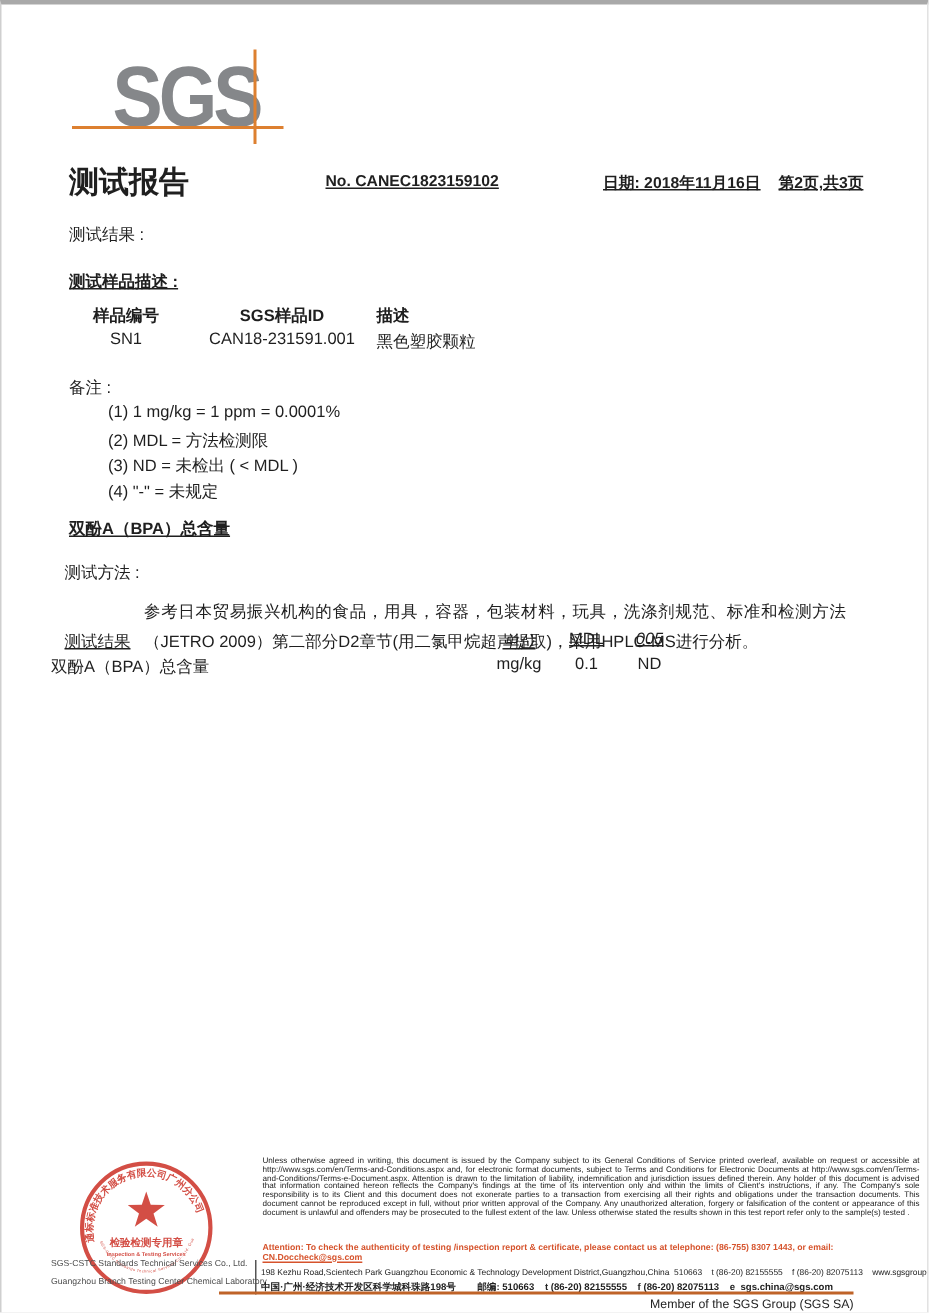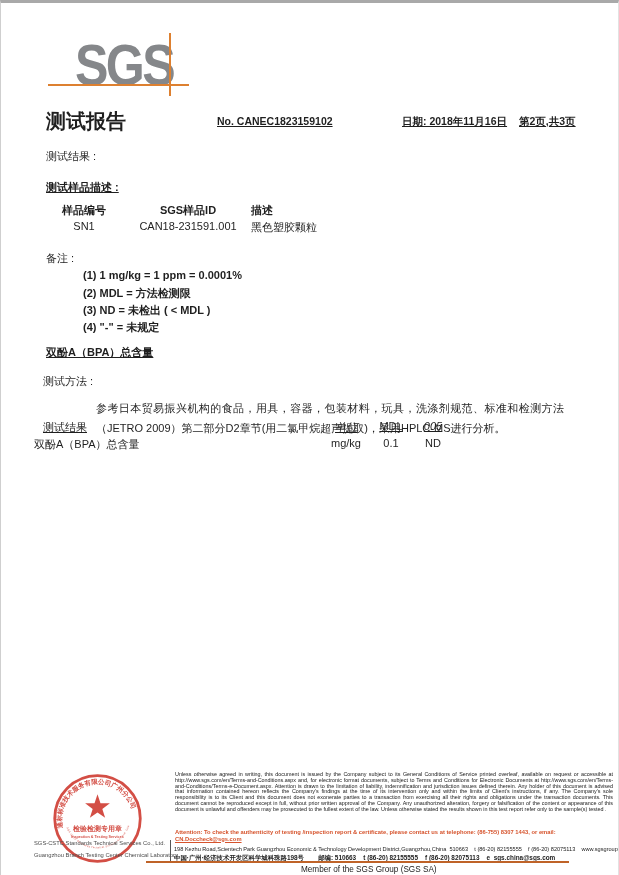--- a/index.html
+++ b/index.html
@@ -24,21 +24,21 @@
   .results-label{left:45px;top:146px;}
   .sample-heading{left:45px;top:177px;font-weight:bold;text-decoration:underline;}
   .th{font-weight:bold;}
   .c{text-align:center;}
   .col1{left:48px;width:70px;}
   .col2{left:128px;width:118px;}
   .col3{left:250px;}
   .rowh{top:200px;}
   .rowv{top:217px;}
   .remarks-label{left:45px;top:248px;}
-  .remark{left:82px;font-weight:bold;}
+  .remark{left:71px;}
   .bpa-heading{left:45px;top:342px;font-weight:bold;text-decoration:underline;}
   .method-label{left:42px;top:371px;}
   .method-text{left:95px;top:371px;width:468px;line-height:19.5px;text-align:justify;margin-top:25px;}
   .rth{top:417px;text-decoration:underline;}
   .rtr{top:434px;}
   .rt-item-h{left:42px;}
   .rt-item{left:33px;}
   .rt-unit{left:326px;width:38px;}
   .rt-mdl{left:372px;width:36px;}
   .rt-001{left:414px;width:36px;}
@@ -50,21 +50,21 @@
   .company2{top:849px;}
   .fdivider{left:169px;top:837px;width:1px;height:23px;background:#555;}
   .disclaimer{left:174px;top:769px;width:438px;font-size:5.4px;line-height:5.75px;
               color:#1a1a1a;text-align:justify;}
   .attention{left:174px;top:826px;width:438px;font-size:5.8px;line-height:6.6px;
              font-weight:bold;color:#d6532c;}
   .attn-email{text-decoration:underline;}
   .addr1{left:173px;top:843px;font-size:5.6px;color:#222;white-space:pre;}
   .addr2{left:173px;top:851px;font-size:6.4px;font-weight:600;color:#222;white-space:pre;}
   .orange-rule{left:145px;top:858px;width:423px;height:2px;background:#bf6328;}
-  .member{left:300px;top:862px;width:268px;font-size:8.2px;color:#222;}
+  .member{left:300px;top:862px;width:268px;text-align:right;font-size:8.2px;color:#222;}
 </style>
 </head>
 <body>
 
 <div id="page">
 
   <div class="abs logo-text">SGS</div>
   <div class="abs logo-hline"></div>
   <div class="abs logo-vline"></div>
 

